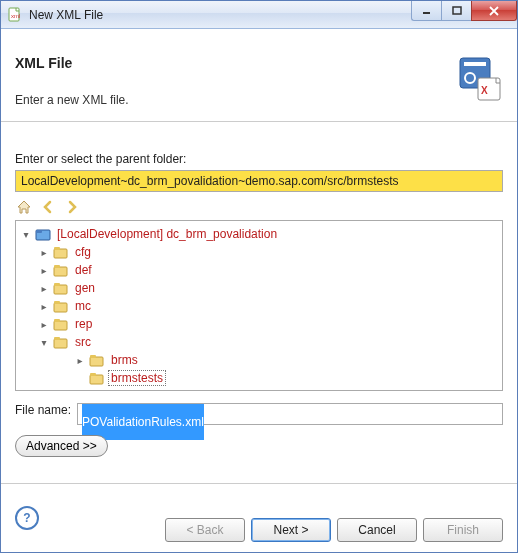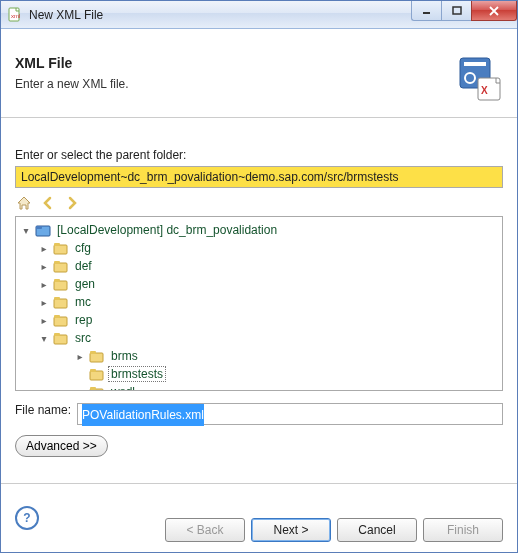--- a/index.html
+++ b/index.html
@@ -72,21 +72,21 @@
     align-items: flex-start;
     justify-content: space-between;
     border-bottom: 1px solid #ccc;
     background:#fff;
   }
   .header-left { flex: 1; }
   .header h1 {
     font-size: 14px;
     font-weight: bold;
     color: #222;
-    margin-bottom: 6px;
+    margin-bottom: 22px;
   }
   .header .subtitle {
     font-size: 12px;
     color: #333;
   }
   .header-icon {
     width: 48px; height: 48px;
     display: flex; align-items: center; justify-content: center;
   }
   .content {
@@ -143,21 +143,21 @@
   }
   .node .exp {
     width: 12px; text-align: center;
     color: #666;
     font-size: 10px;
   }
   .node .ficon {
     width: 16px; height: 16px;
     display: inline-flex; align-items: center; justify-content: center;
   }
-  .node .ftxt { font-size: 12px; color: #14532d; padding: 0 3px; }
+  .node .ftxt { font-size: 12px; color: #b91c1c; padding: 0 3px; }
   .node.selected .ftxt {
     border: 1px dotted #777;
     padding: 0 2px;
   }
   .indent1 { padding-left: 18px; }
   .indent2 { padding-left: 36px; }
   .filerow {
     display: flex;
     gap: 6px;
     margin-bottom: 10px;
@@ -167,21 +167,21 @@
     flex: 1;
     border: 1px solid #aaa;
     height: 22px;
     padding: 0 4px;
     font-size: 12px;
   }
   .fileinput .seltext {
     background: #3399ff;
     color: #fff;
     display: inline-block;
-    padding: 4px 0;
+    padding: 11px 0;
   }
   .advbtn {
     border: 1px solid #888;
     background: linear-gradient(to bottom,#fdfdfd,#e6e6e6);
     padding: 3px 10px;
     font-size: 12px;
     border-radius: 11px;
     cursor: pointer;
     align-self: flex-start;
   }

